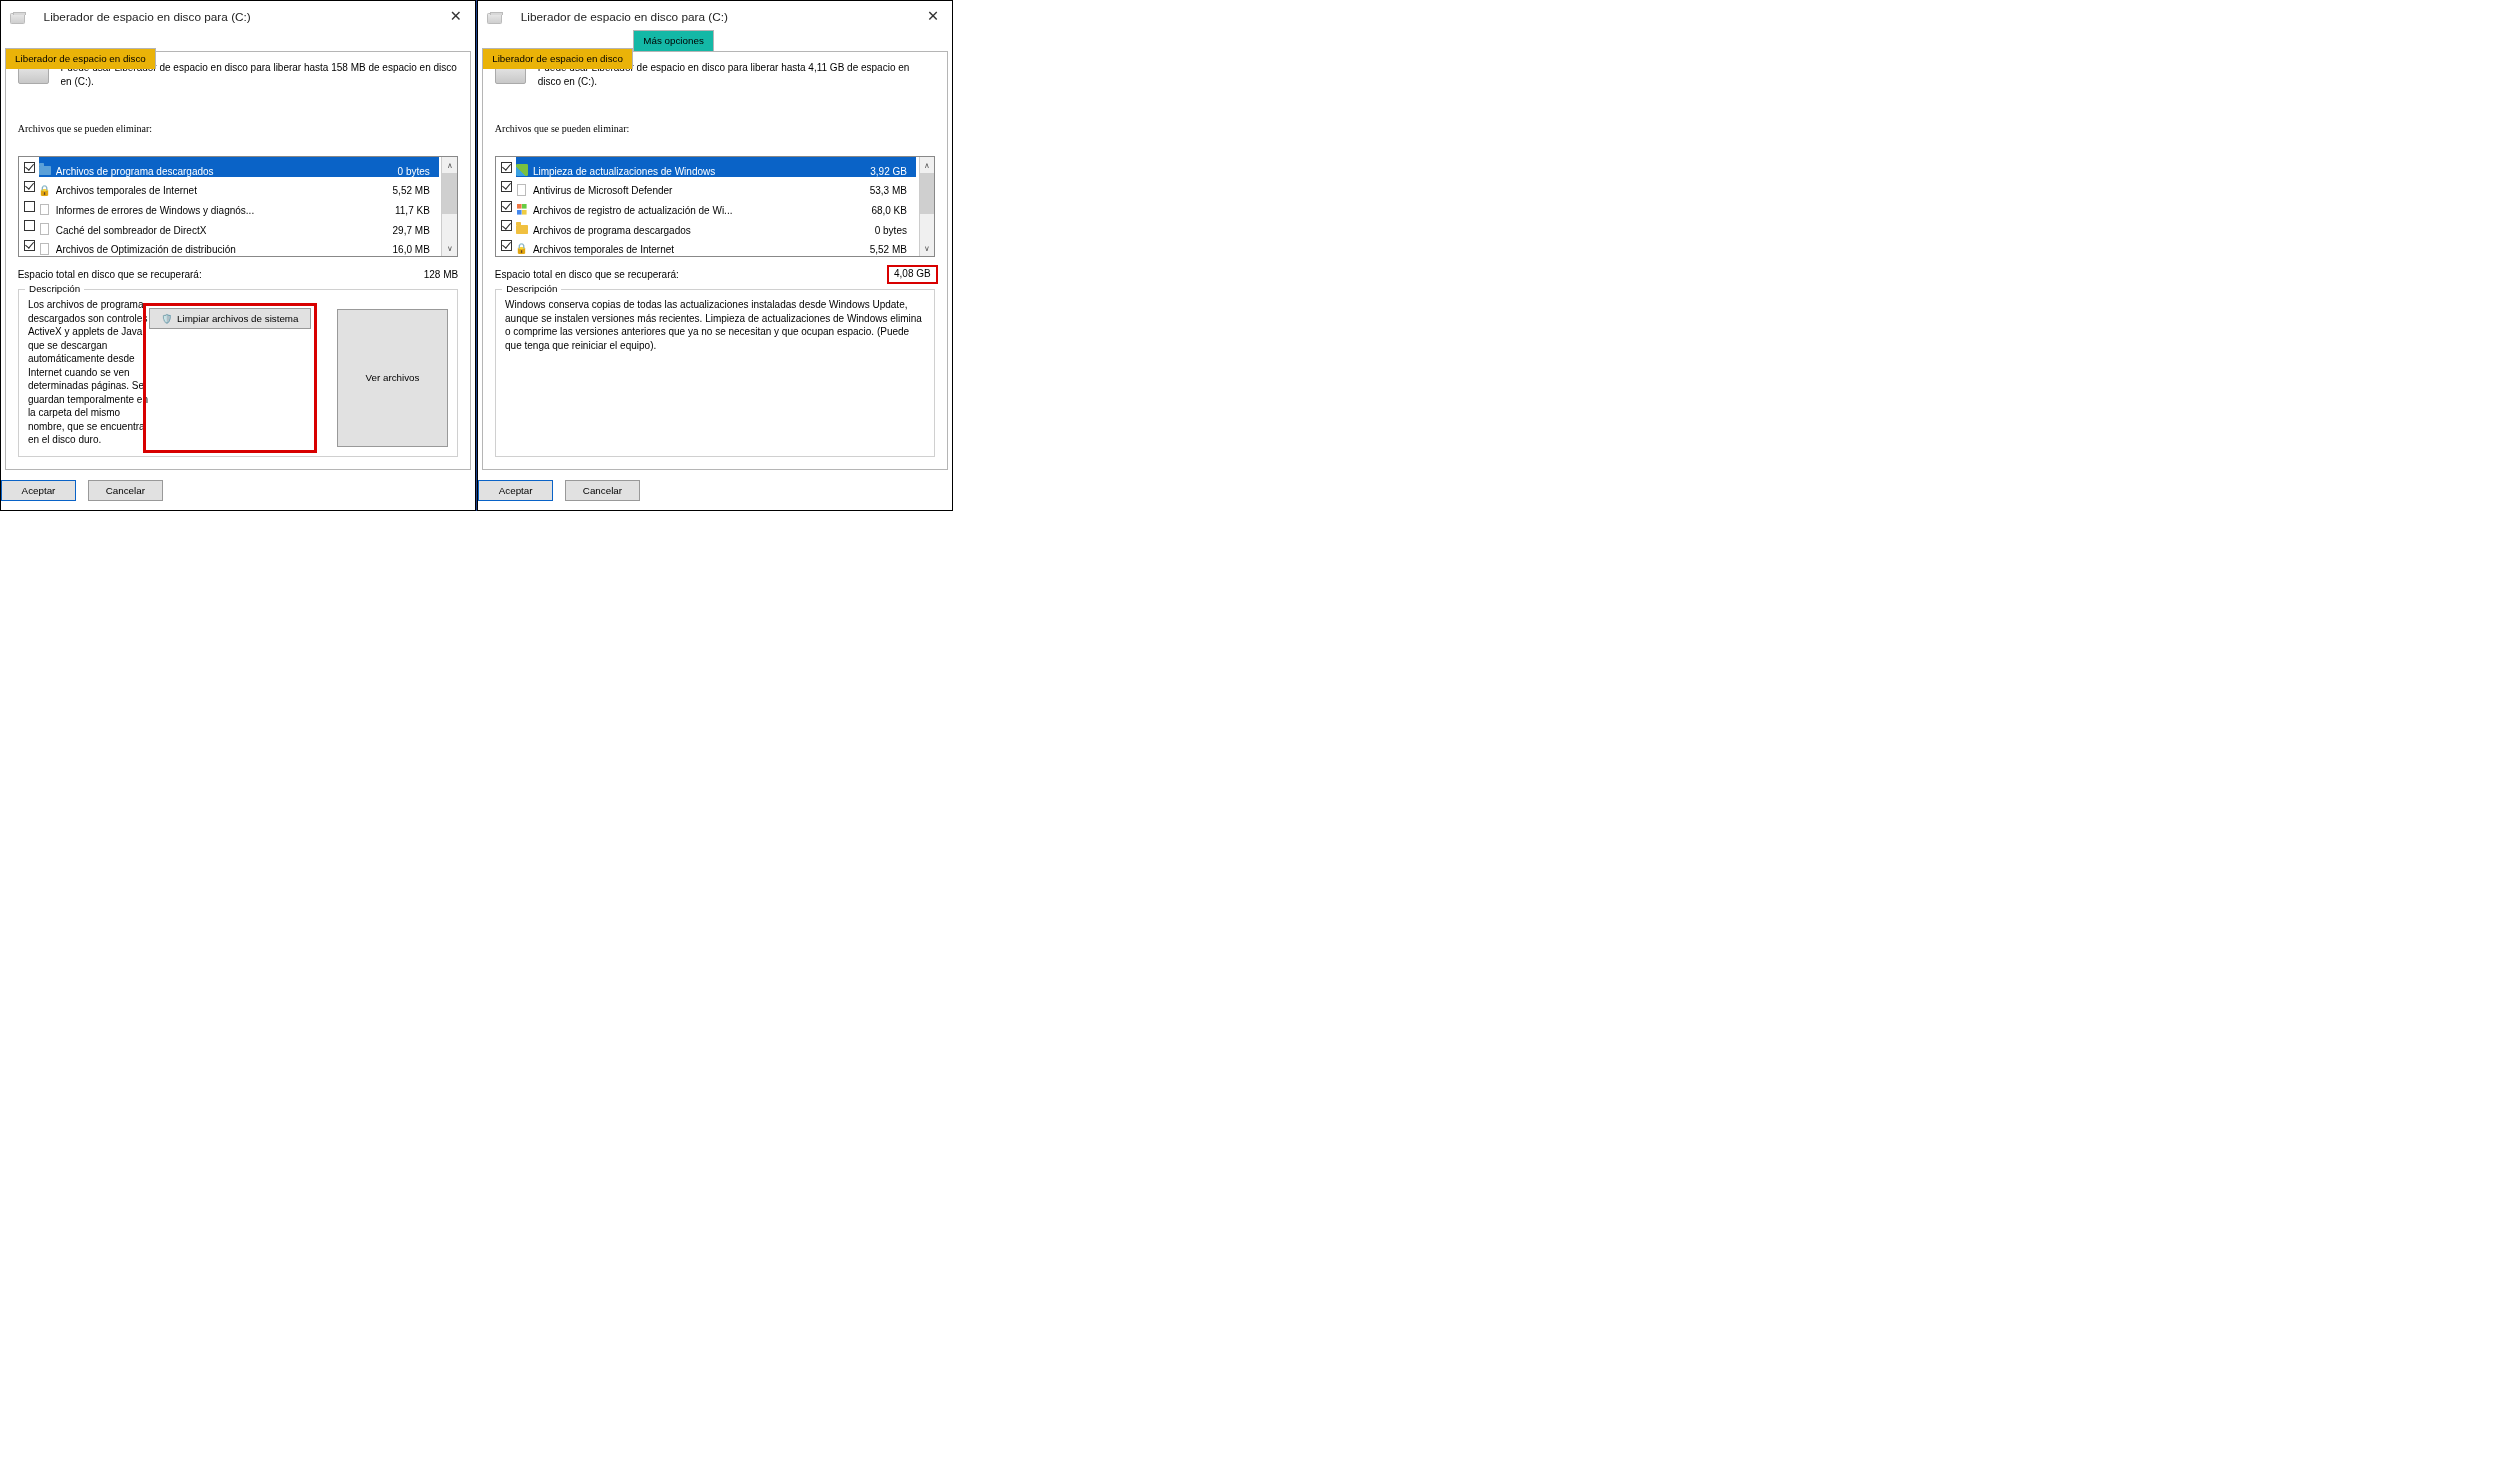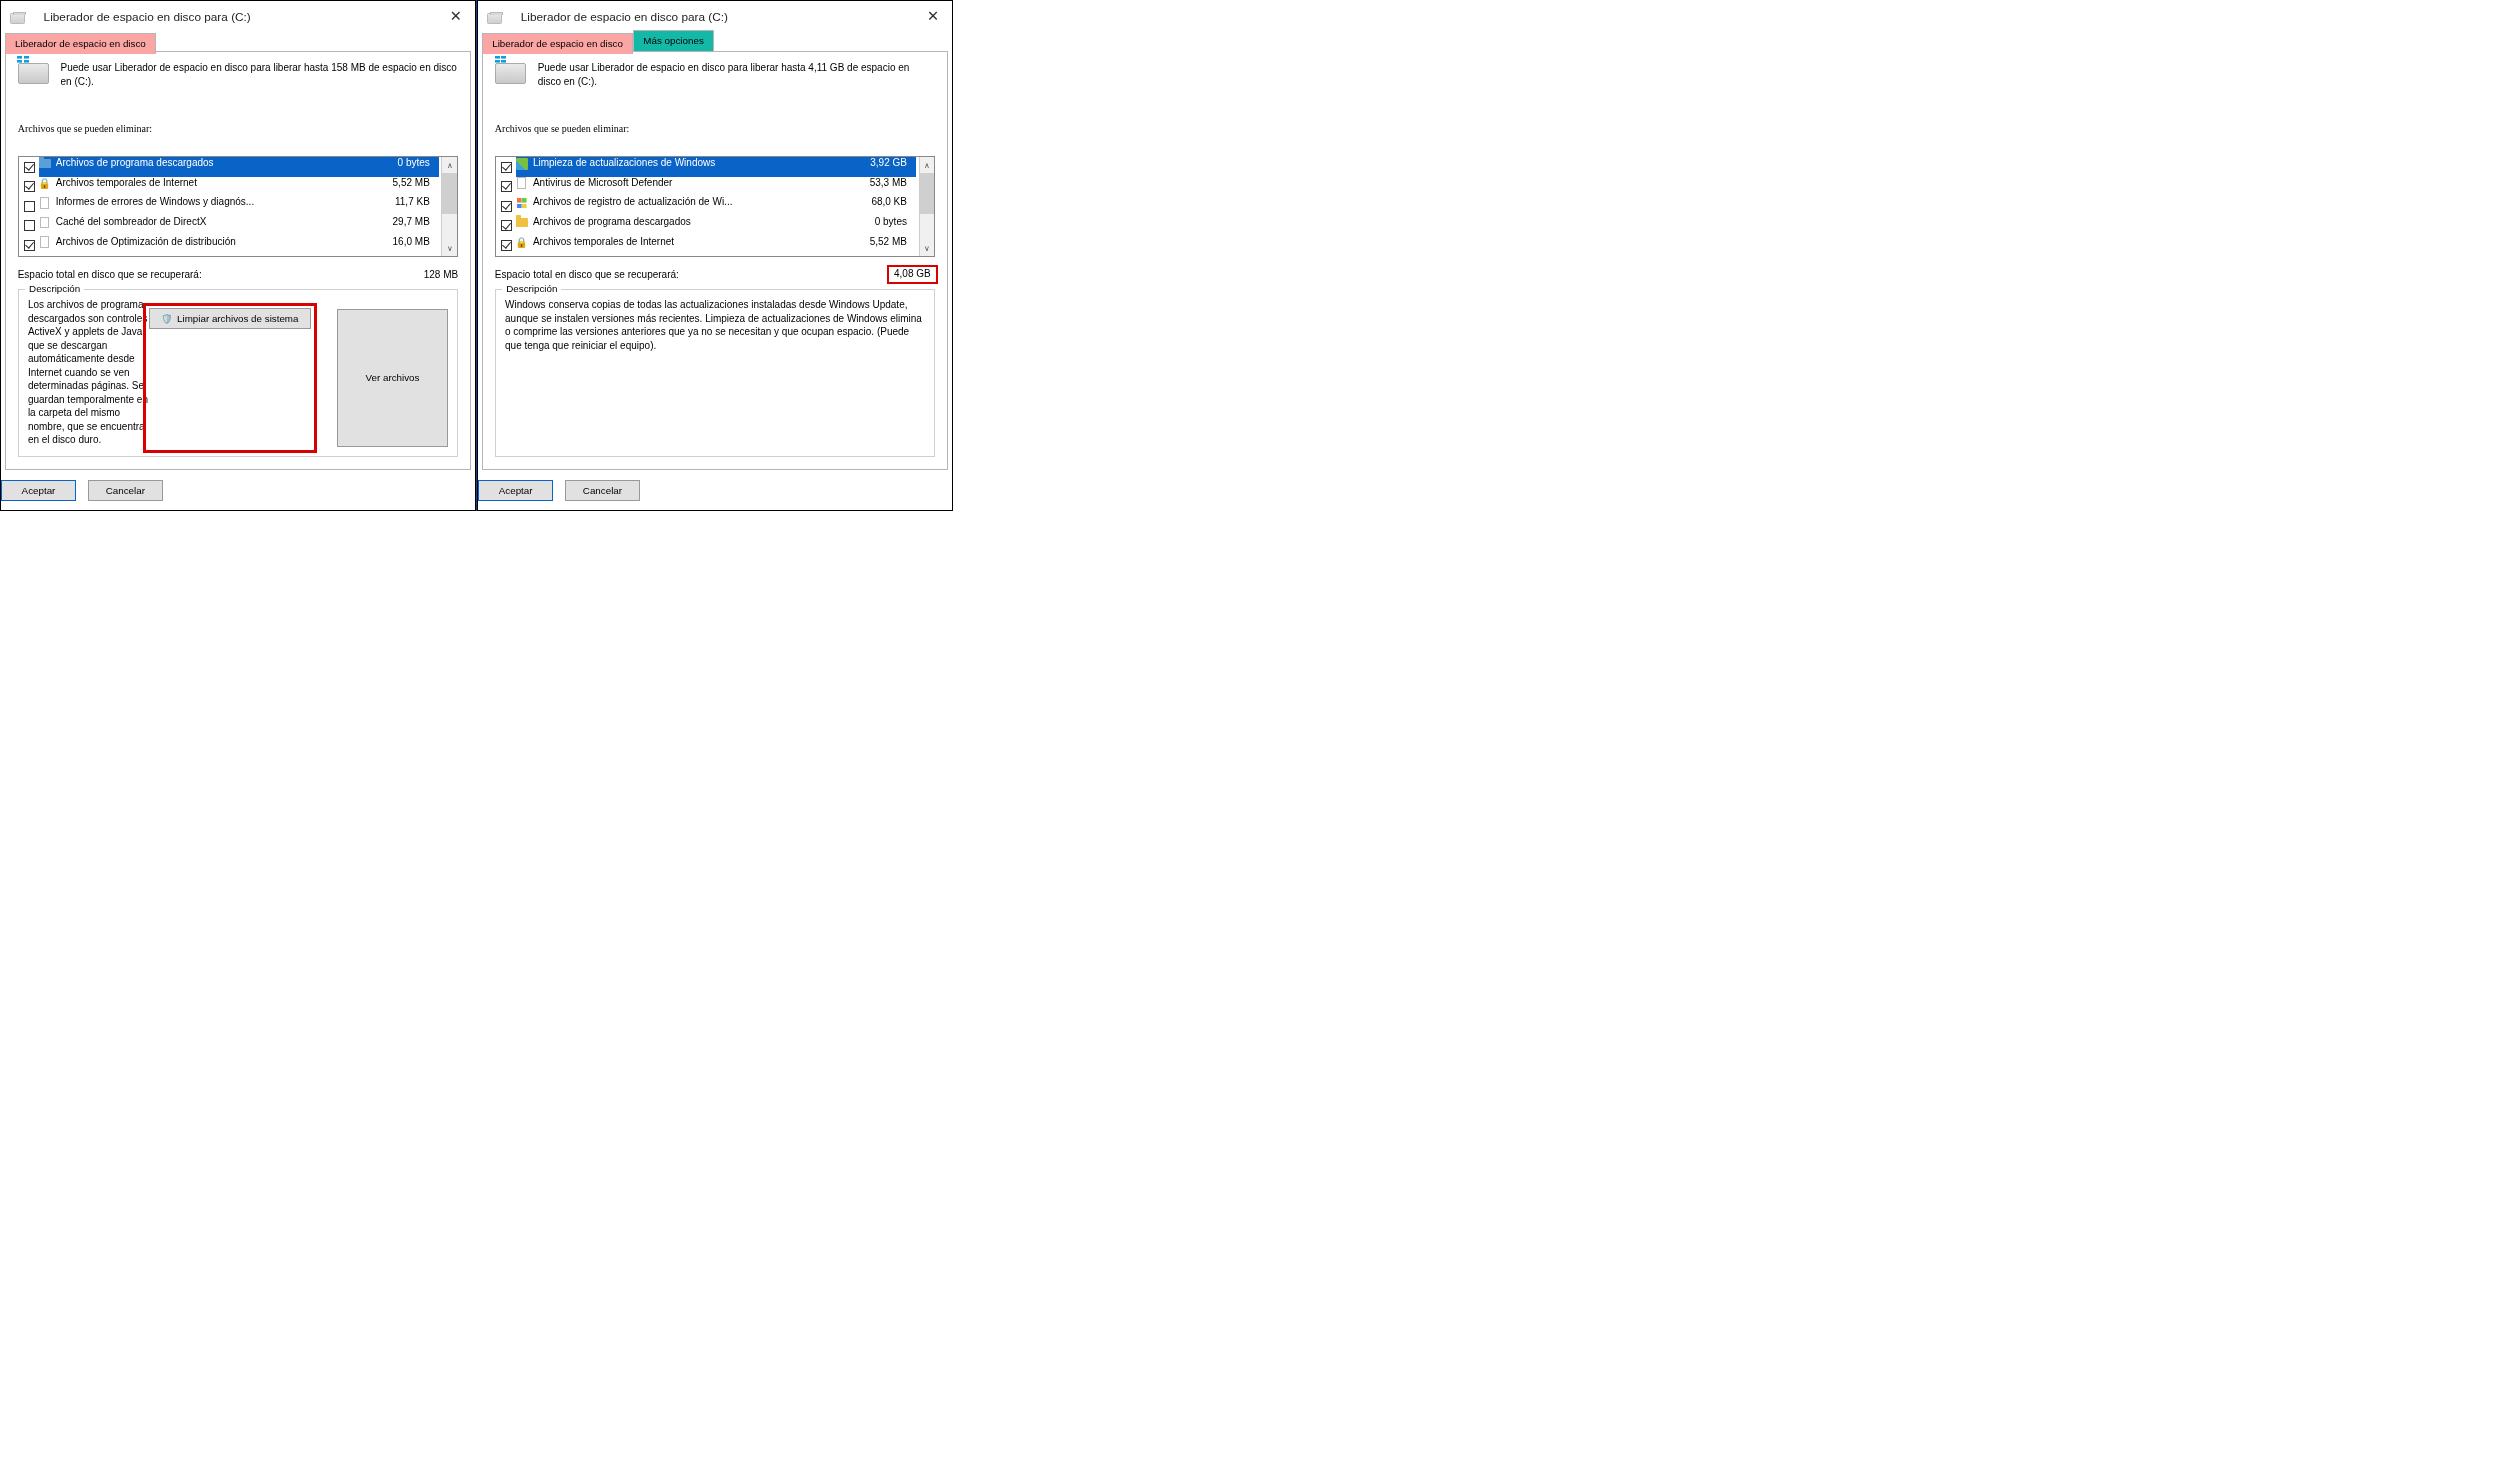--- a/index.html
+++ b/index.html
@@ -57,23 +57,23 @@
   }
   .tabs {
     display: flex;
     padding: 0 3.9px;
     margin-top: 2.6px;
   }
   .tab {
     border: 0.7px solid #b5b5b5;
     border-bottom: none;
     padding: 3.9px 9.2px 5.2px 9.2px;
-    background: #fca5a5;
+    background: #eab308;
     position: relative;
-    top: 3px;
+    top: 18px;
     z-index: 2;
     font-size: 9.8px;
   }
   .tab.inactive {
     background: #14b8a6;
     top: 0;
     z-index: 1;
   }
   .tab-panel {
     border: 0.7px solid #b5b5b5;
@@ -126,21 +126,21 @@
     height:19.6px;
     padding: 0 2.6px 0 5.2px;
     gap:3.9px;
     font-size:10px;
   }
   .file-row.selected .row-body {
     background:#0a63c7;
     color:#fff;
   }
   .row-body {
-    display:flex; align-items:flex-start; flex:1; height:100%; padding:0 3.9px 0 0; gap:5.2px;
+    display:flex; align-items:flex-end; flex:1; height:100%; padding:0 3.9px 0 0; gap:5.2px;
   }
   .row-name { flex:1; white-space:nowrap; overflow:hidden; text-overflow:ellipsis; }
   .row-size { padding-right:5.2px; }
   .chk {
     width:11px; height:11px; border:0.7px solid #333; background:#fff; position:relative; flex-shrink:0;
   }
   .chk.checked::after {
     content:""; position:absolute; left:2px; top:-0.7px; width:3.9px; height:7.2px;
     border-right:1.3px solid #222; border-bottom:1.3px solid #222; transform:rotate(40deg);
   }

